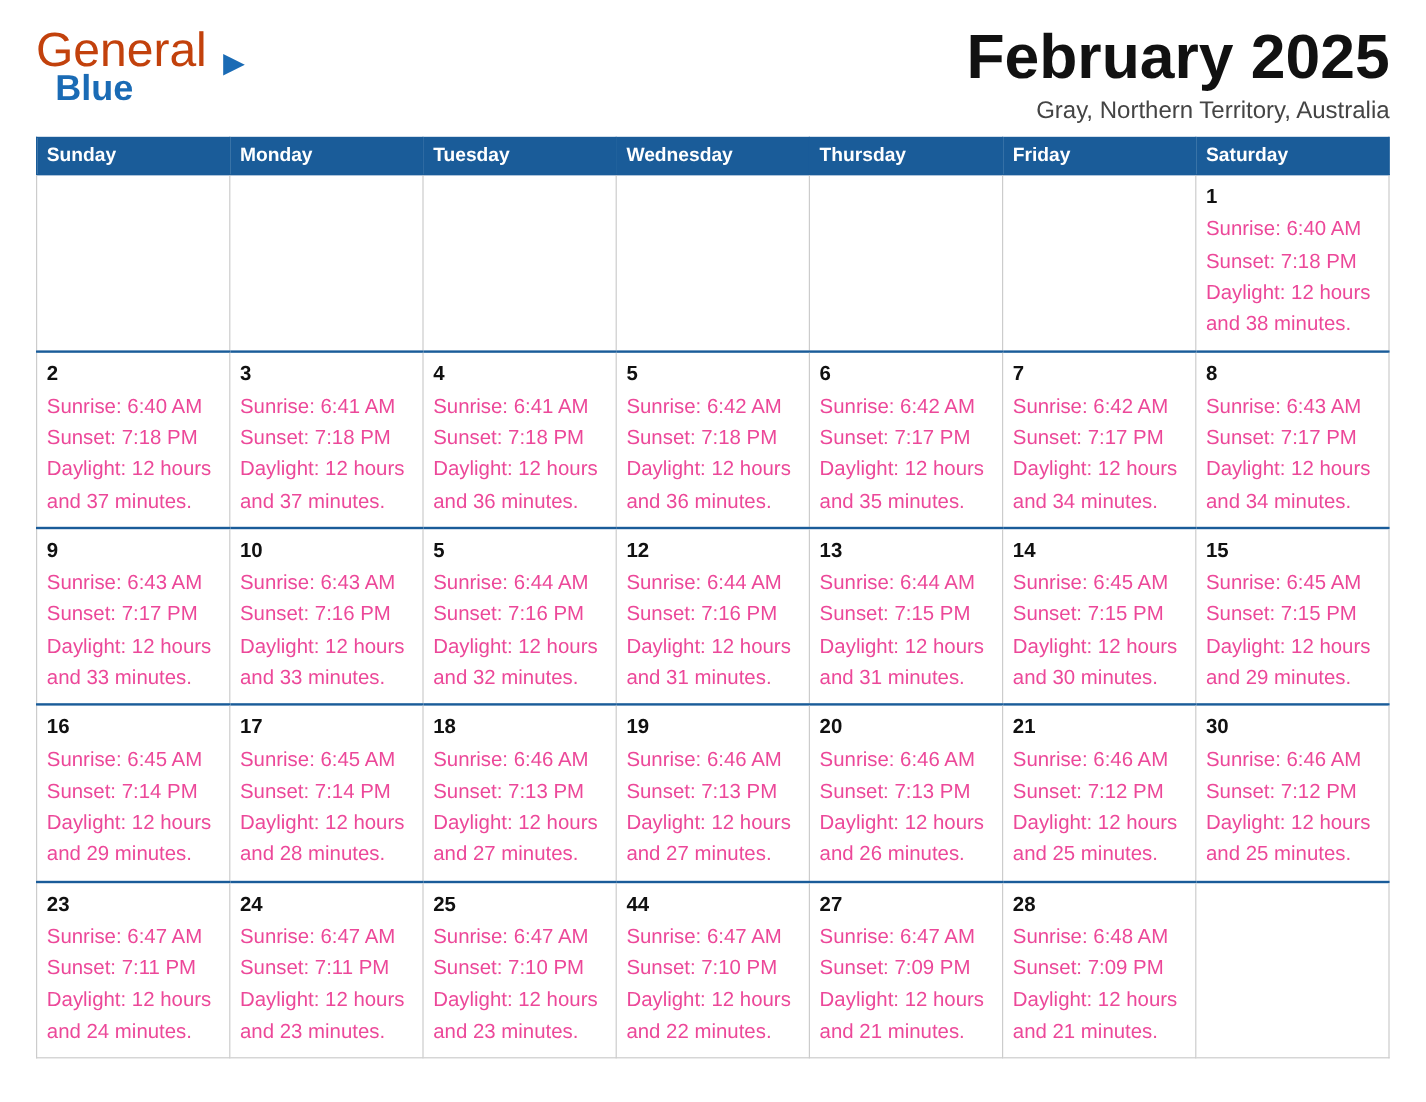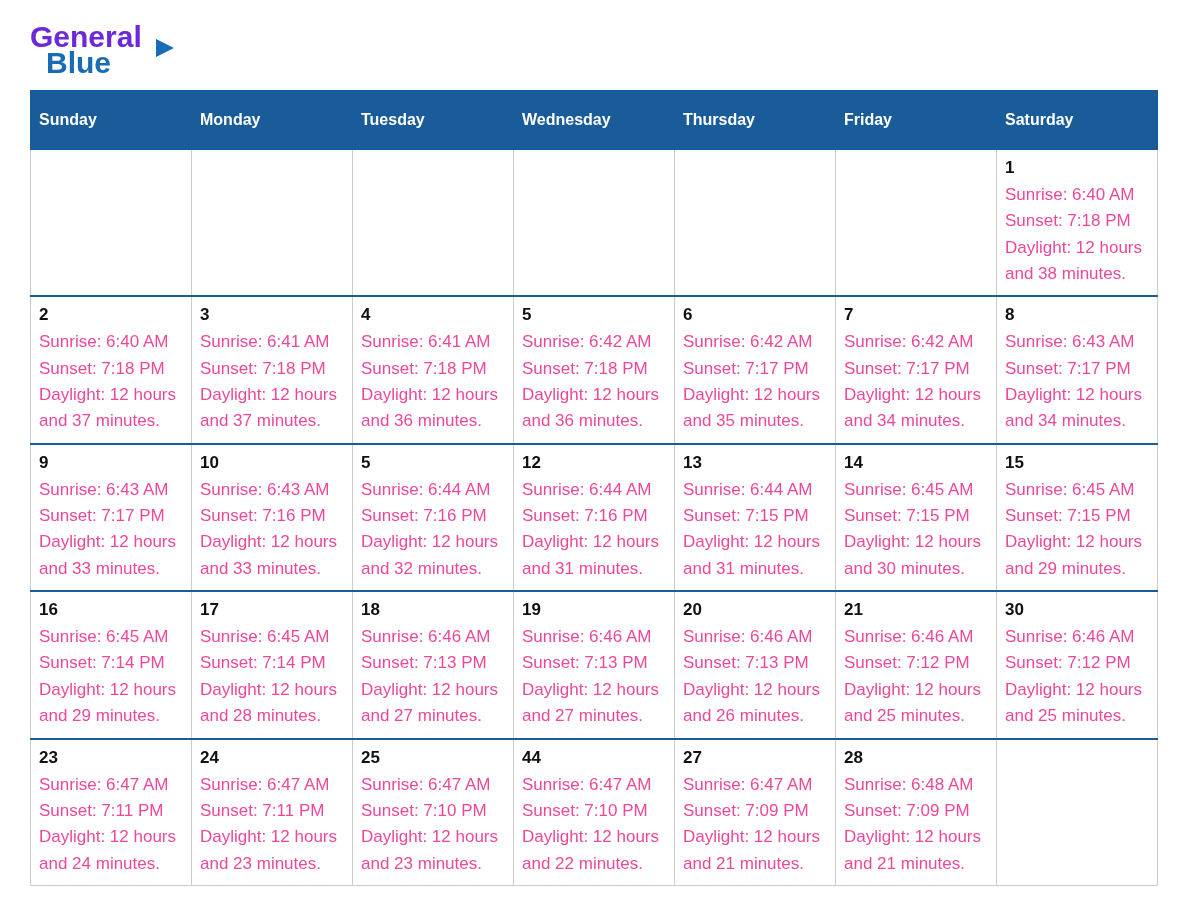--- a/index.html
+++ b/index.html
@@ -42,21 +42,21 @@
     table {
       width: 100%;
       border-collapse: collapse;
       table-layout: fixed;
     }
     thead tr th {
       background-color: #1a5c99;
       color: #fff;
       font-size: 16px;
       font-weight: bold;
-      padding: 20px 8px;
+      padding: 6px 8px;
       text-align: left;
       border: 1px solid #1a5c99;
     }
     tbody tr td {
       vertical-align: top;
       padding: 8px 8px;
       border: 1px solid #ccc;
       font-size: 13px;
       color: #222;
       min-height: 100px;
@@ -77,29 +77,33 @@
     tbody tr:not(:last-child) td {
       border-bottom: 2px solid #1a5c99;
     }
   </style>
 </head>
 <body>
 
 <div class="header">
   <div class="logo">
     <div class="logo-line">
-      <span style="font-size:30px;font-weight:bold;color:#6d28d9;">General</span>
+      <span style="font-size:40px;font-weight:normal;color:#c2410c;">General</span>
       <span style="display:inline-block;width:0;height:0;border-left:11px solid transparent;border-right:0px solid transparent;border-bottom:0;border-top:0;margin-left:1px;">
         
         <svg width="22" height="22" viewBox="0 0 22 22">
           <polygon points="2,2 20,11 2,20" fill="#1a6bb5"></polygon>
         </svg>
       </span>
     </div>
     <span style="font-size:30px;font-weight:bold;color:#1a6bb5;display:block;margin-top:-8px;margin-left:16px;">Blue</span>
+  </div>
+  <div class="title-block">
+    <h1>February 2025</h1>
+    <div class="subtitle">Gray, Northern Territory, Australia</div>
   </div>
 </div>
 
 <table>
   <thead>
     <tr>
       <th>Sunday</th>
       <th>Monday</th>
       <th>Tuesday</th>
       <th>Wednesday</th>

